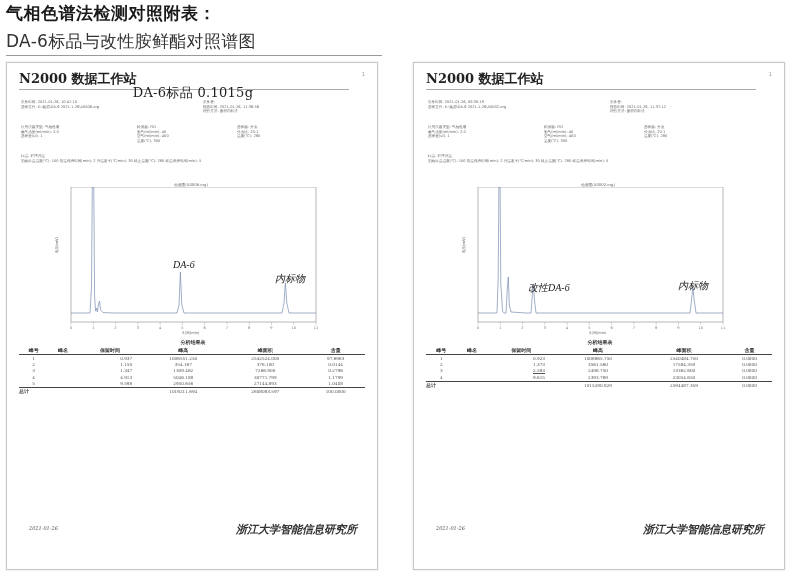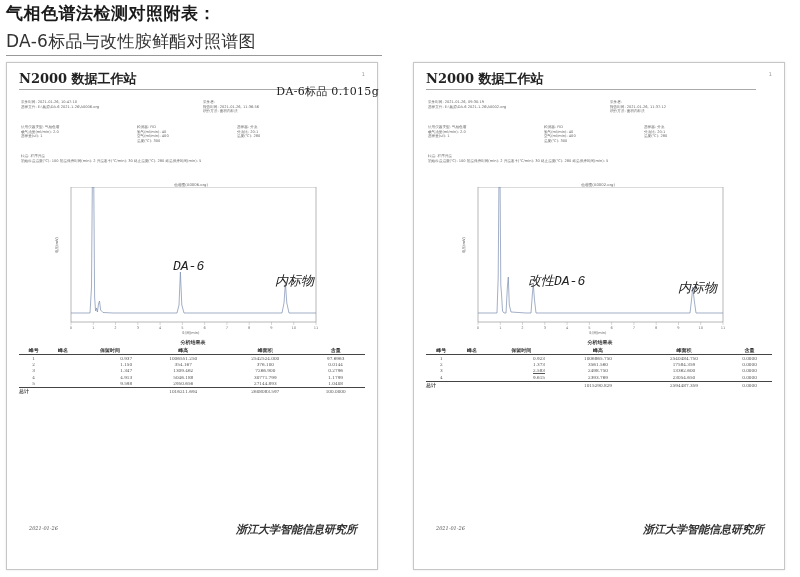--- a/index.html
+++ b/index.html
@@ -6,28 +6,28 @@
   html,body{width:800px;height:577px;background:#fff;overflow:hidden;font-family:"DejaVu Sans",sans-serif;color:#222}
   .hdr{position:absolute;left:6px;top:2px;width:790px}
   .h1{font-size:17px;font-weight:bold;color:#1a1a1a;letter-spacing:0.5px;line-height:22px}
   .h2{font-size:17px;color:#333;line-height:24px;margin-top:5px;letter-spacing:0.3px}
   .rule{position:absolute;left:6px;top:55px;width:376px;height:1px;background:#999}
   .sheet{position:absolute;top:62px;width:372px;height:508px;border:1px solid #c6c6c6;background:#fff;box-shadow:0 0 2px #e4e4e4}
   .s-left{left:6px}
   .s-right{left:413px}
   .ws{position:absolute;left:12px;top:7px;font-family:"DejaVu Serif",serif;font-size:13px;font-weight:bold;color:#222;width:330px;border-bottom:1px solid #aaa;padding-bottom:1px}
   .ws-mark{position:absolute;right:12px;top:8px;font-size:5px;color:#999}
-  .title{position:absolute;left:0;top:21px;width:372px;text-align:right;font-family:"DejaVu Serif",serif;font-size:11px;color:#222;letter-spacing:0.3px}
+  .title{position:absolute;left:0;top:21px;width:372px;text-align:center;font-family:"DejaVu Serif",serif;font-size:13px;color:#222;letter-spacing:0.3px}
   .meta{position:absolute;font-size:3.6px;line-height:4.6px;color:#666;white-space:nowrap}
   .chart{position:absolute;left:56px;top:124px;width:256px;height:150px}
   .chart svg{position:absolute;left:0;top:0}
   .ctitle{position:absolute;top:-5px;left:0;width:256px;text-align:center;font-size:3.8px;color:#666}
   .ylab{position:absolute;left:-14px;top:56px;font-size:3.6px;color:#666;transform:rotate(-90deg)}
   .xlab{position:absolute;left:0;top:144px;width:256px;text-align:center;font-size:3.6px;color:#666}
-  .ann{position:absolute;font-family:Liberation Mono, monospace;font-size:13px;color:#222;font-style:italic;white-space:nowrap}
+  .ann{position:absolute;font-family:Liberation Serif, serif;font-size:10px;color:#222;font-style:italic;white-space:nowrap}
   .tbl-title{position:absolute;top:276px;left:0;width:372px;text-align:center;font-size:5px;font-weight:bold;color:#333}
   table.res{position:absolute;left:12px;top:283px;width:346px;border-collapse:collapse;font-family:"DejaVu Serif",serif}
   table.res th{font-size:5px;font-weight:bold;color:#333;border-bottom:1.5px solid #444;padding:1px 0;text-align:center}
   table.res td{font-size:4.2px;color:#555;text-align:center;padding:0.6px 0;line-height:5.2px}
   table.res td.r{text-align:right;padding-right:10px}
   table.res tr.total td{border-top:1.5px solid #444;padding-top:1.5px}
   table.res tr.total td.lbl{text-align:left;font-weight:bold;color:#444;font-size:5px}
   .foot-date{position:absolute;left:22px;top:462px;font-family:"DejaVu Serif",serif;font-size:5px;font-style:italic;color:#555}
   .foot-org{position:absolute;right:20px;top:459px;font-family:"DejaVu Serif",serif;font-size:11px;font-weight:bold;font-style:italic;color:#333}
 </style>
@@ -244,21 +244,21 @@
           <text x="141.6" y="142">6</text>
           <text x="163.9" y="142">7</text>
           <text x="186.2" y="142">8</text>
           <text x="208.5" y="142">9</text>
           <text x="230.7" y="142">10</text>
           <text x="253" y="142">11</text>
       </g>
       <path d="M8,126 L27,126 L28.2,90 L28.9,0 L30.1,0 L30.8,98 L31.6,108 L32.5,124 L34,126 L36,126 L37.4,100 L38.3,90 L39.3,118 L41,125 L56,126 L61,126 L62.3,108 L63.3,97 L64.4,112 L66,126 L220,126 L221.5,113 L222.8,100 L224.2,113 L226,126 L253,126" fill="none" stroke="#7a8db0" stroke-width="0.7"></path>
     </svg>
     <div class="xlab">时间(min)</div>
-    <div class="ann" style="left:58px;top:85px">改性DA-6</div>
+    <div class="ann" style="left:58px;top:94px">改性DA-6</div>
     <div class="ann" style="left:208px;top:92px">内标物</div>
   </div>
 
   <div class="tbl-title">分析结果表</div>
   <table class="res">
     <tbody>
         <tr>
       <th>峰号</th>
       <th>峰名</th>
       <th>保留时间</th>

